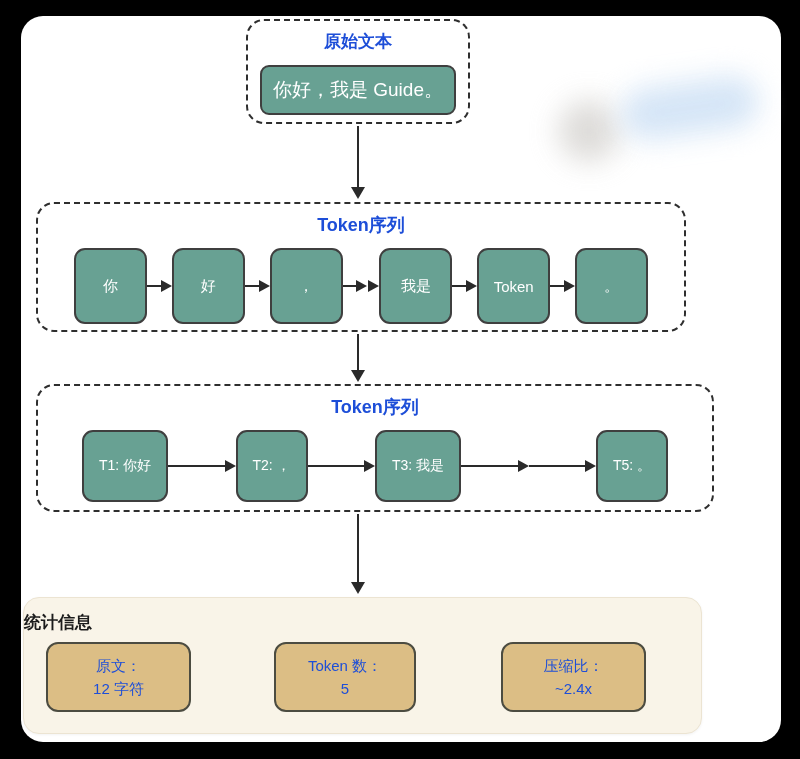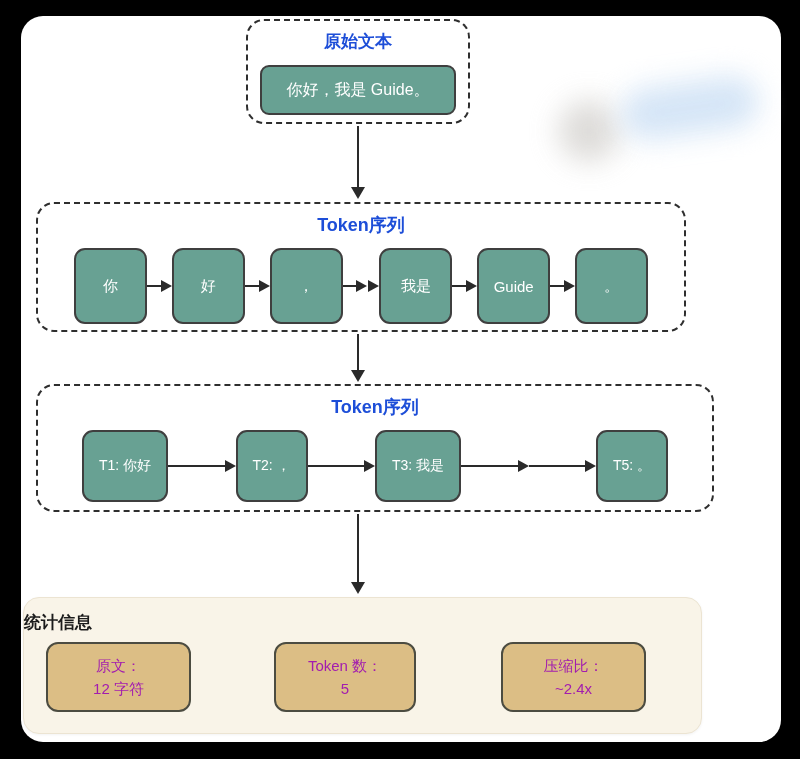--- a/index.html
+++ b/index.html
@@ -41,21 +41,21 @@
   
   .sec-original { left: 225px; top: 3px; width: 224px; height: 105px; }
   .sec-original .stage-title { font-size: 17px; }
   .original-box {
     margin: 12px auto 0 auto;
     width: 196px; height: 50px;
     background: #68a193;
     border: 2px solid #3f3f3f;
     border-radius: 9px;
     color: #ffffff;
-    font-size: 16px;
+    font-size: 19px;
     display: flex; align-items: center; justify-content: center;
   }
 
   
   .sec-split    { left: 15px; top: 186px; width: 650px; height: 130px; }
   .sec-sequence { left: 15px; top: 368px; width: 678px; height: 128px; }
 
   .token-row {
     display: flex;
     align-items: center;
@@ -119,21 +119,21 @@
     color: #1b1b1b;
     margin-top: 13px;
   }
   .stat-box {
     position: absolute;
     top: 44px;
     height: 70px;
     background: #dcbe85;
     border: 2px solid #4c4c41;
     border-radius: 12px;
-    color: #a21caf;
+    color: #1d4ed8;
     font-size: 15px;
     line-height: 1.55;
     display: flex; flex-direction: column; align-items: center; justify-content: center;
     text-align: center;
   }
   .stat-1 { left: 22px;  width: 145px; }
   .stat-2 { left: 250px; width: 142px; text-align: right; }
   .stat-3 { left: 477px; width: 145px; }
 </style>
 </head>
@@ -171,21 +171,21 @@
       <div class="conn">
           <span class="line"></span>
           <span class="head"></span>
           <span class="head"></span>
         </div>
       <div class="token-box">我是</div>
       <div class="conn">
           <span class="line"></span>
           <span class="head"></span>
         </div>
-      <div class="token-box">Guide</div>
+      <div class="token-box">Token</div>
       <div class="conn">
           <span class="line"></span>
           <span class="head"></span>
         </div>
       <div class="token-box">。</div>
     </div>
   </div>
 
   <div class="v-arrow v2">
     <span class="vline"></span>

